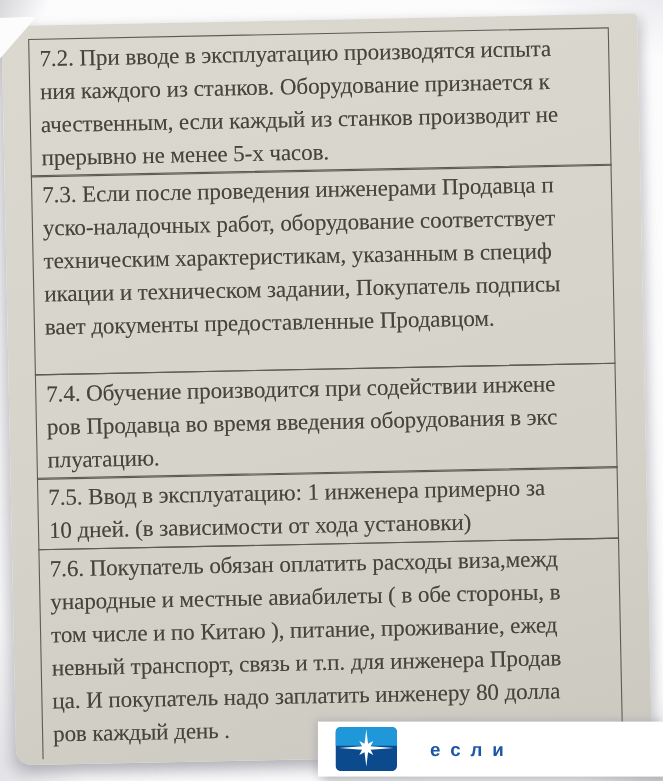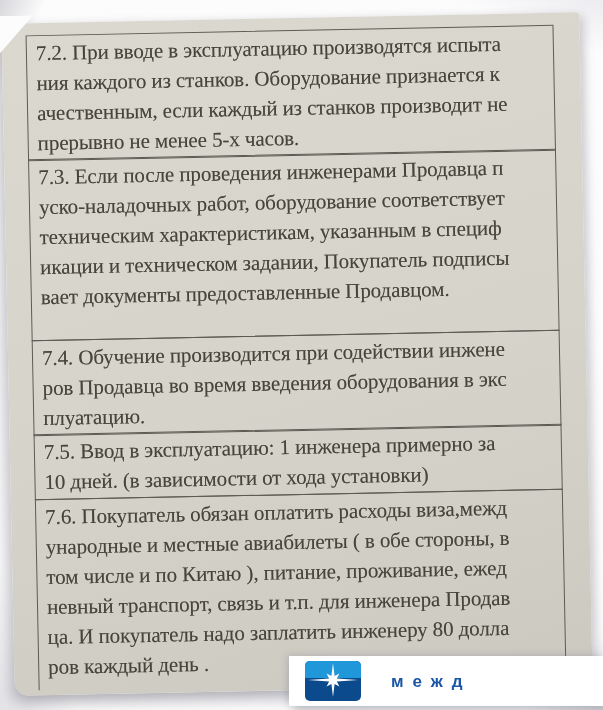--- a/index.html
+++ b/index.html
@@ -108,17 +108,17 @@
       </div>
   </div>
 
   <div class="logo-band">
     <svg class="emblem" viewBox="0 0 56 40" aria-hidden="true">
       <rect x="0" y="0" width="56" height="40" rx="5" fill="#0b4a8c"></rect>
       <path d="M0,17 L0,5 Q0,0 5,0 L51,0 Q56,0 56,5 L56,17 Z" fill="#2097d8"></path>
       <polygon fill="#ffffff" points="53,19 31.9,20.6 34.4,25.4 29.6,22.9 28,36 26.4,22.9 21.6,25.4 24.1,20.6 3,19 24.1,17.4 21.6,12.6 26.4,15.1 28,2 29.6,15.1 34.4,12.6 31.9,17.4"></polygon>
     </svg>
     <div class="brand">
-      <div class="brand-cjk">межд</div>
+      <div class="brand-cjk">если</div>
     </div>
   </div>
 
 </div>
 
 </body></html>

